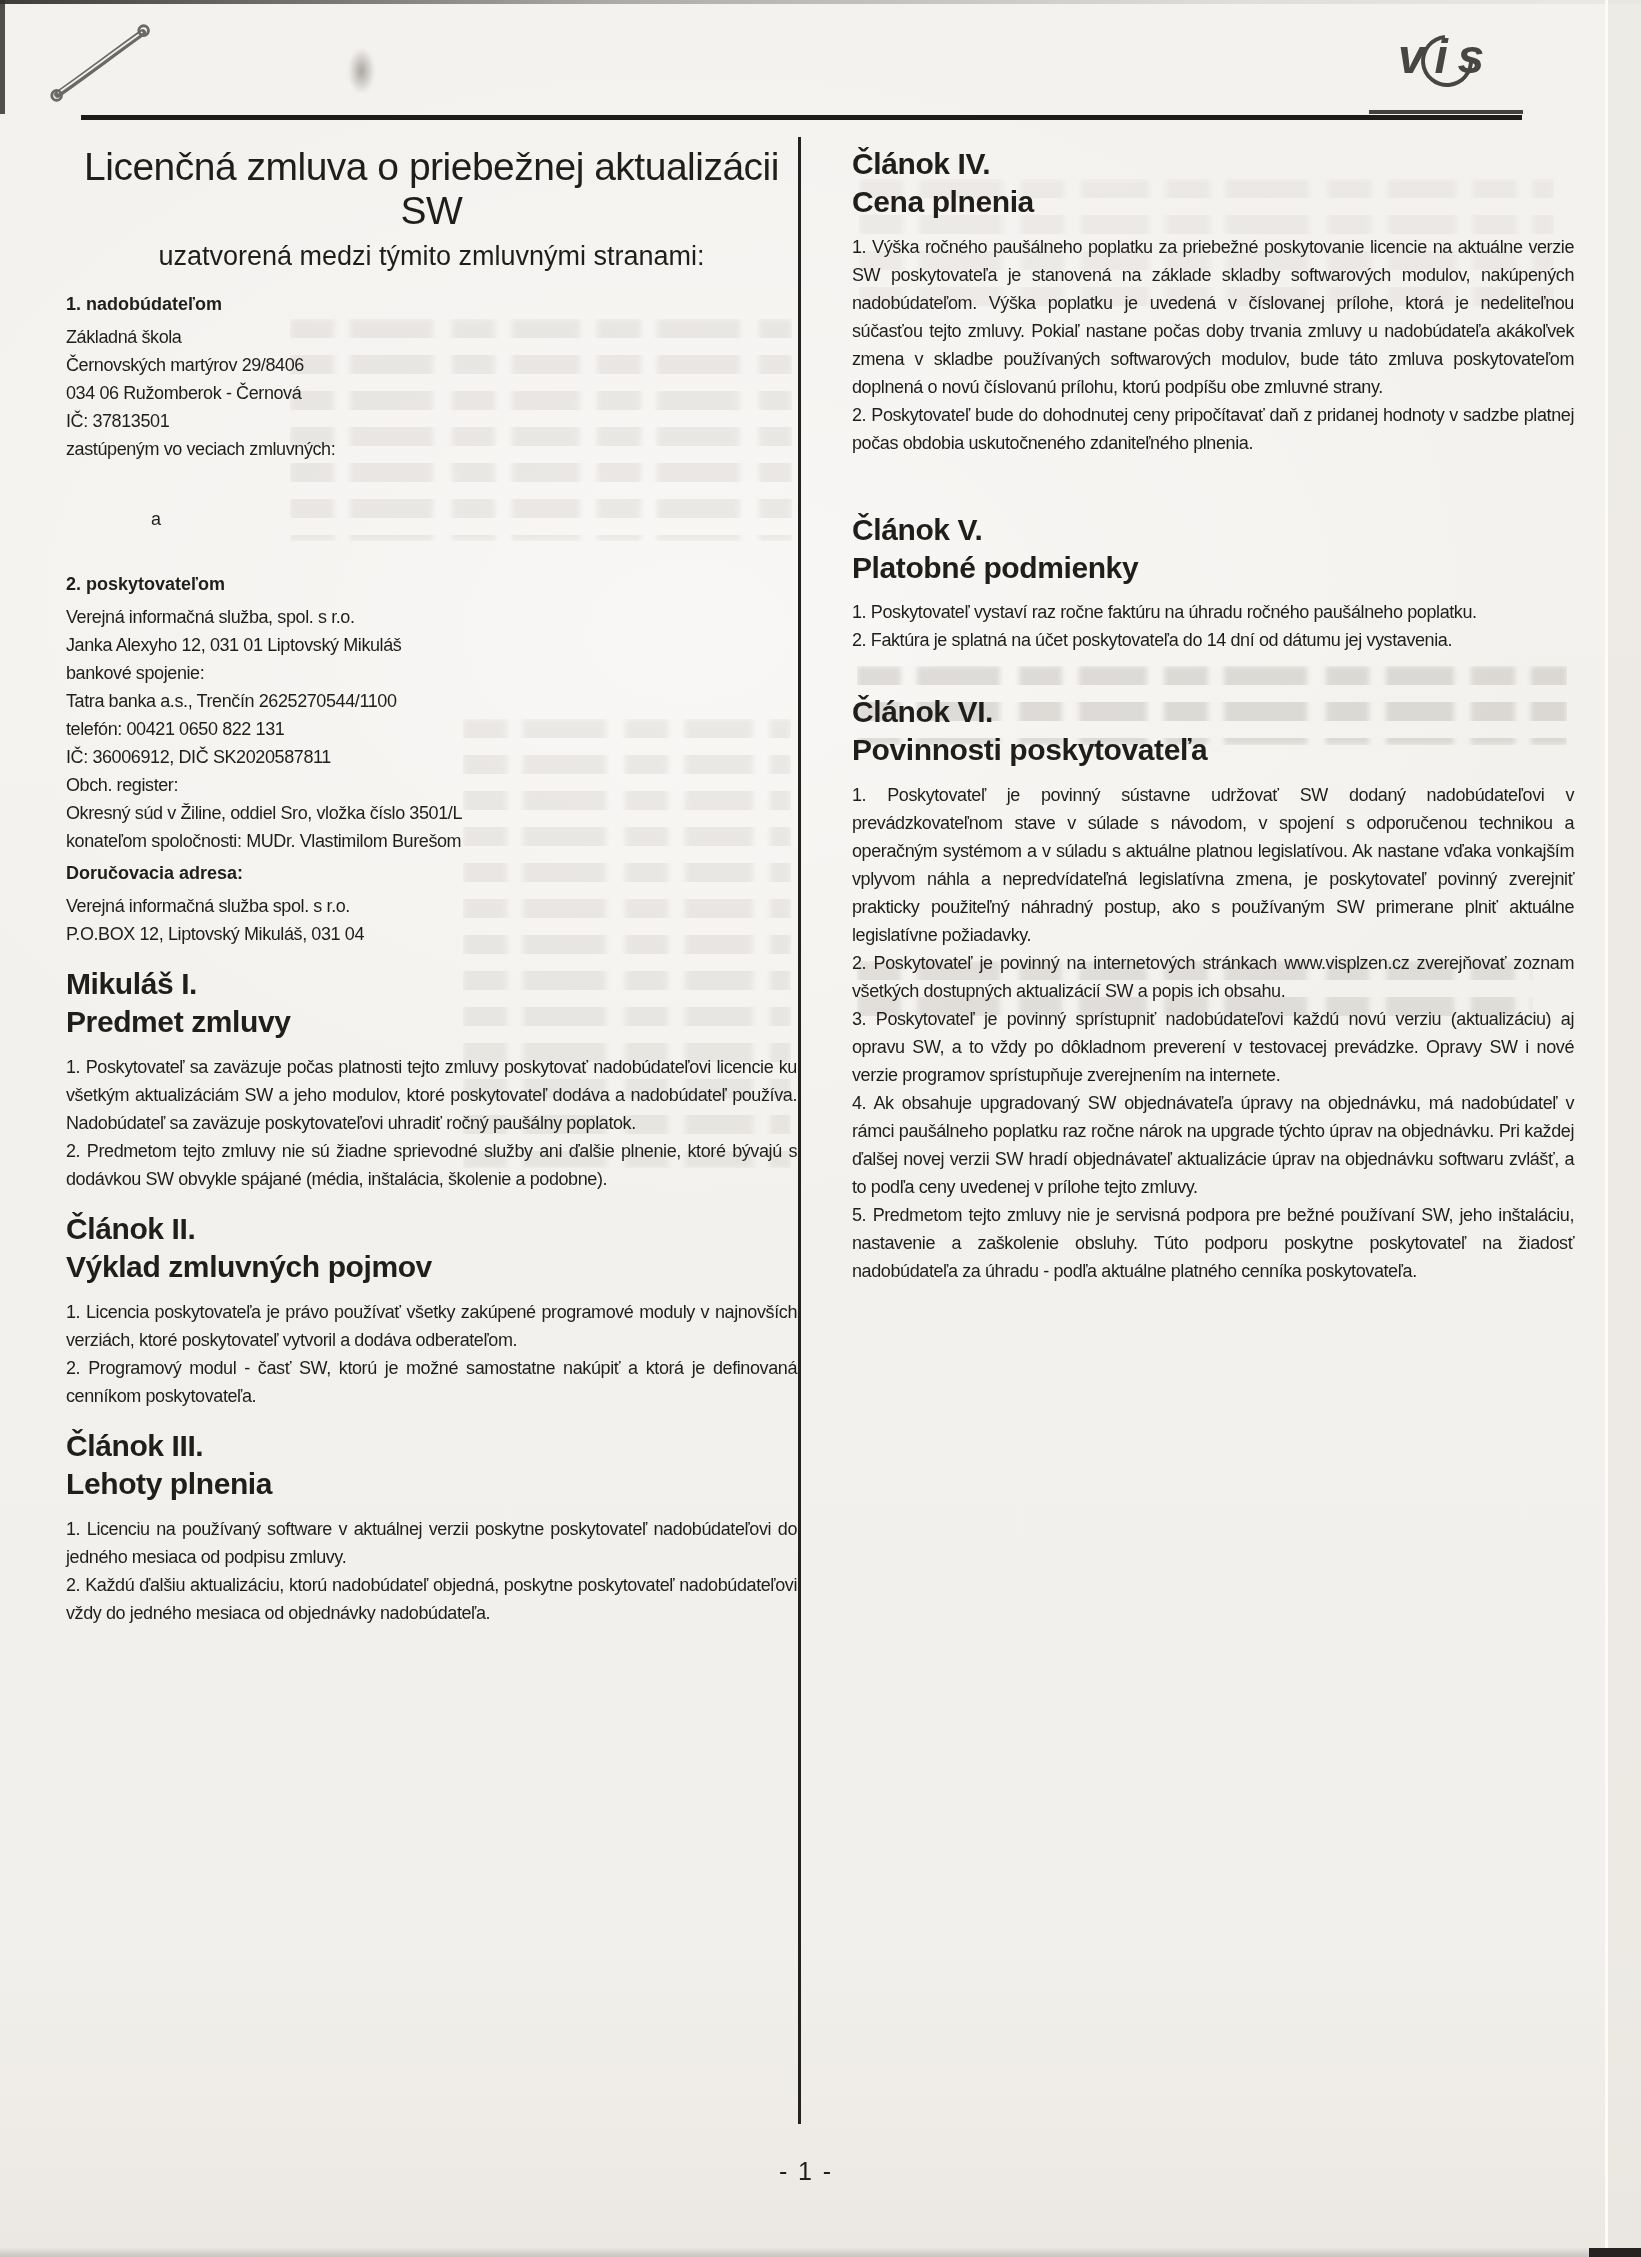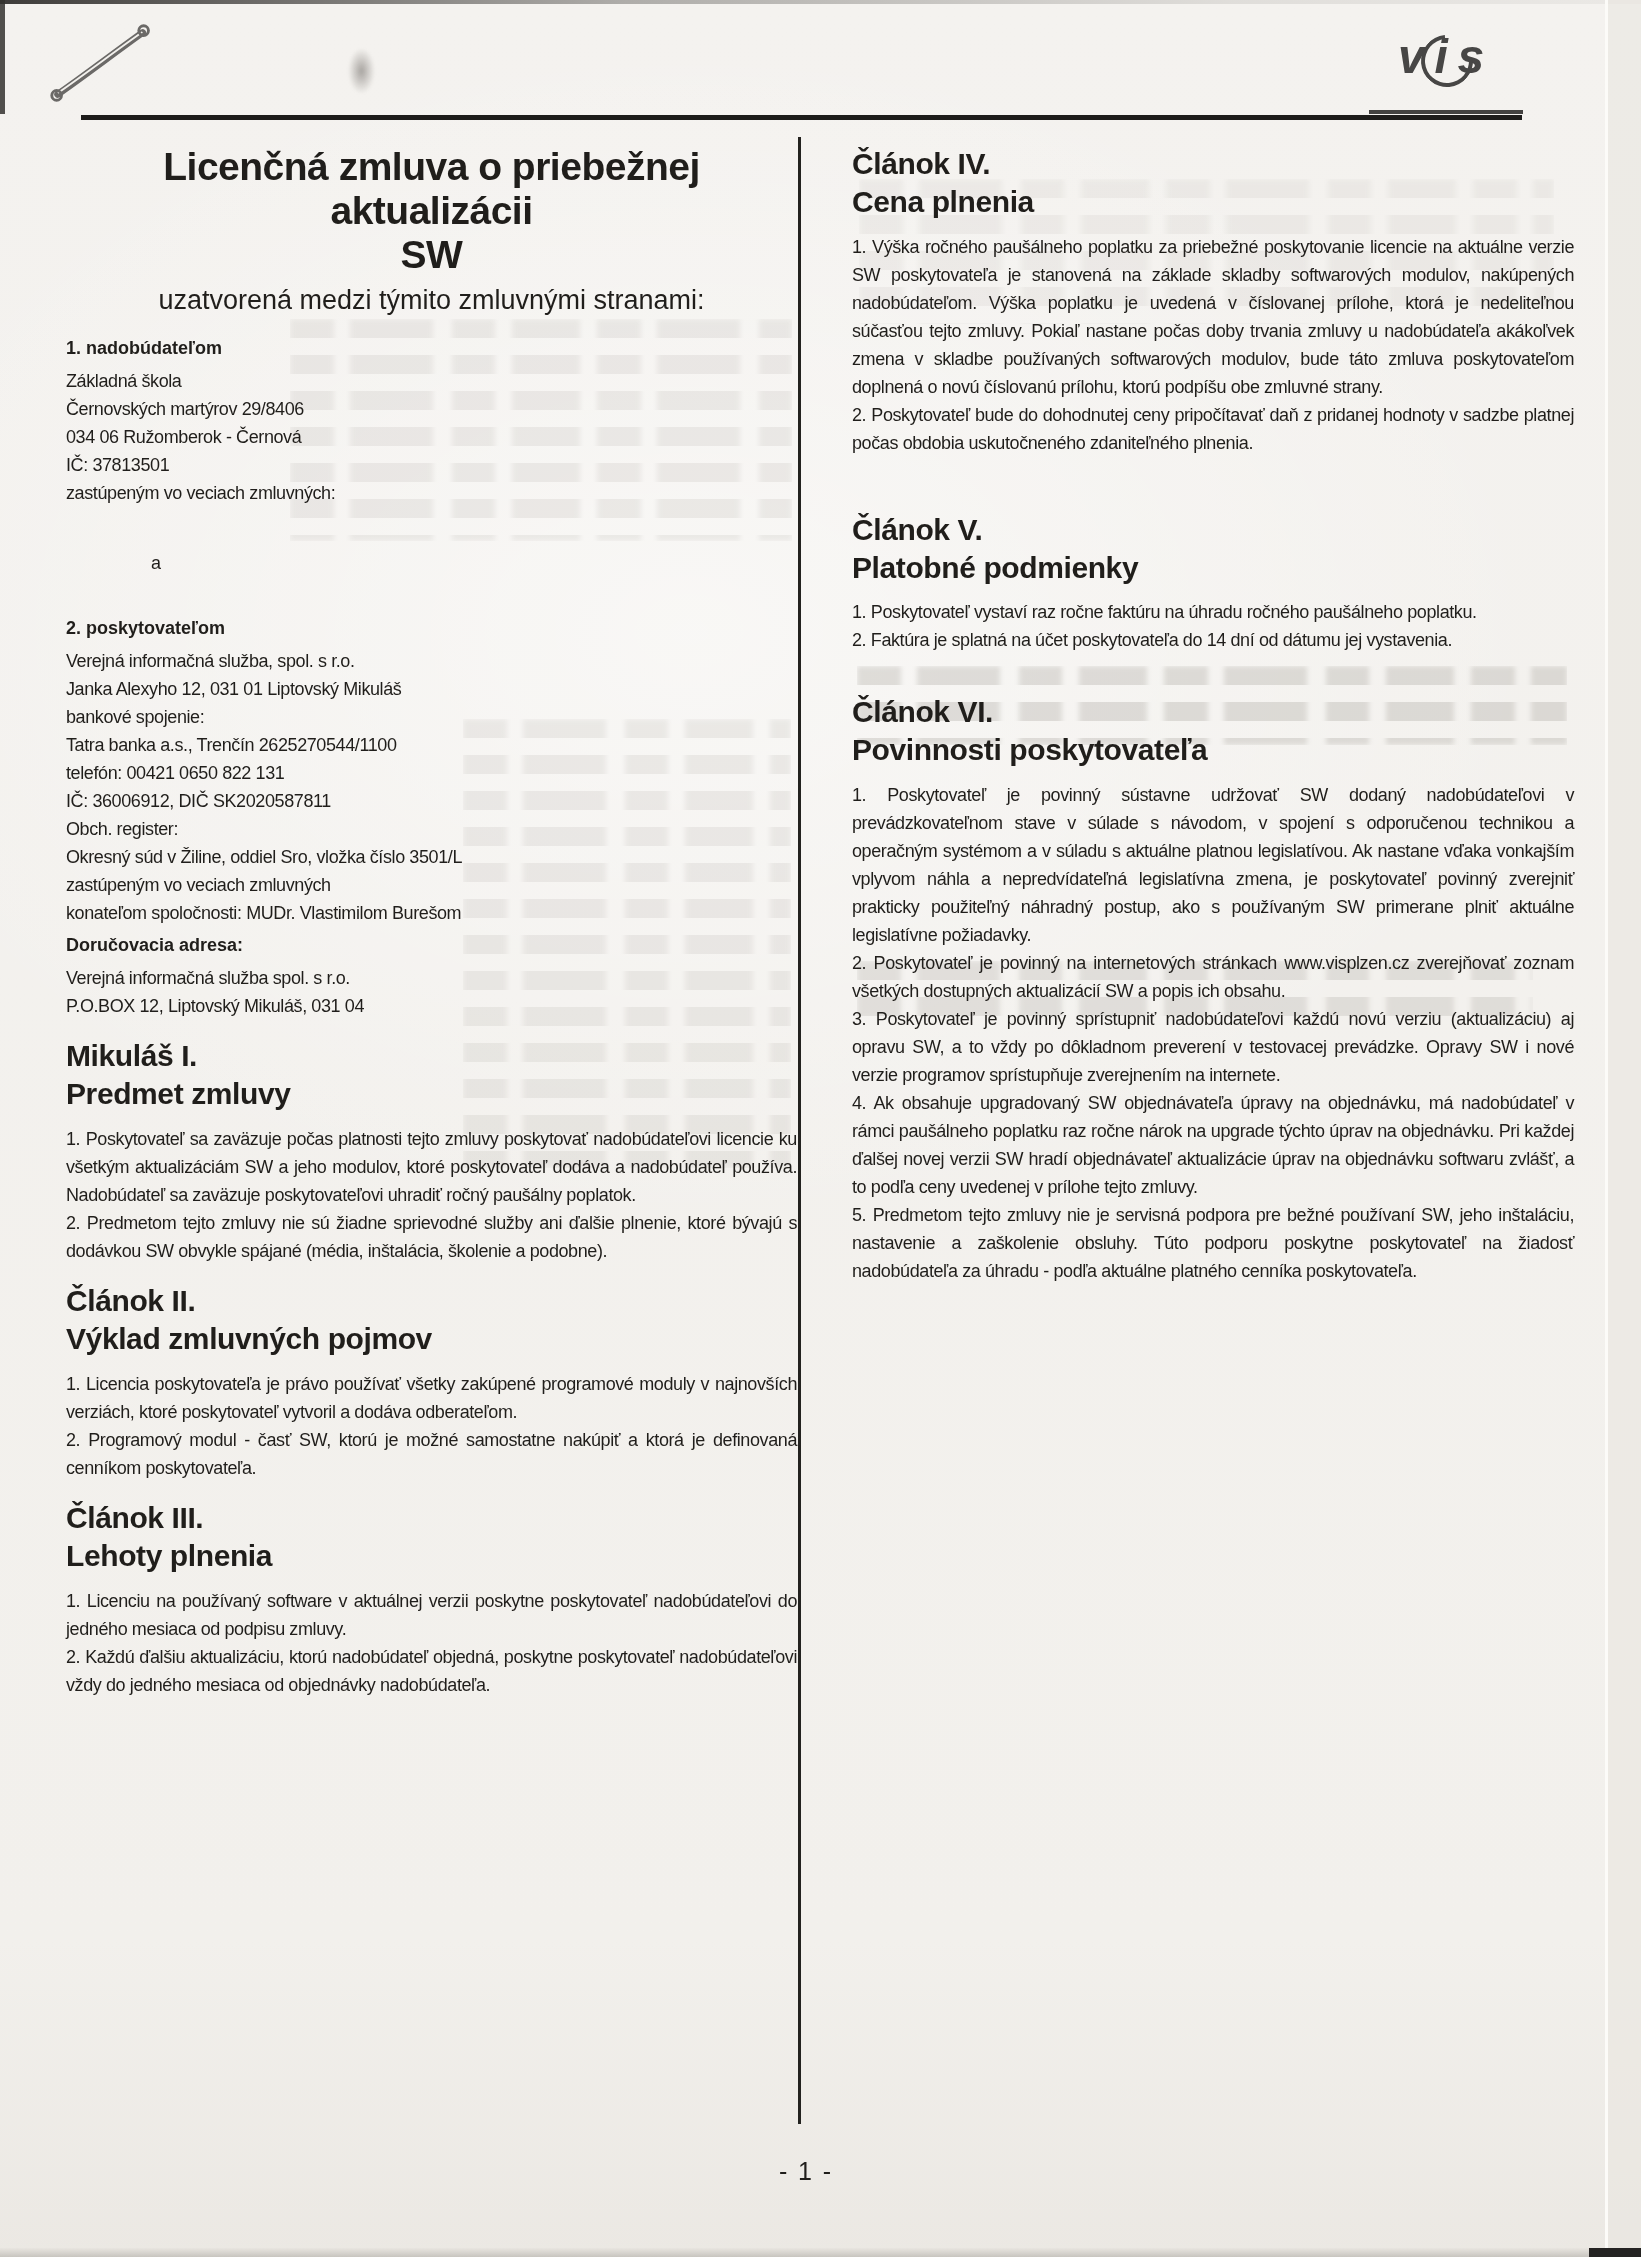--- a/index.html
+++ b/index.html
@@ -35,21 +35,21 @@
   
   .ghost{position:absolute;
     background-image:repeating-linear-gradient(90deg,#7d786f 0 44px,transparent 44px 60px,#7d786f 60px 143px,transparent 143px 162px,#7d786f 162px 205px,transparent 205px 222px,#7d786f 222px 290px,transparent 290px 307px);
     -webkit-mask-image:repeating-linear-gradient(180deg,#000 0 19.3px,transparent 19.3px 36px);
     mask-image:repeating-linear-gradient(180deg,#000 0 19.3px,transparent 19.3px 36px);
     filter:blur(2.9px);}
   
   .col{position:absolute;top:145px;}
   .col-left{left:66px;width:731px;}
   .col-right{left:852px;width:722px;}
-  .doc-title{font-weight:bold;font-size:39px;line-height:44px;text-align:center;letter-spacing:-0.5px;}
+  .doc-title{font-weight:normal;font-size:39px;line-height:44px;text-align:center;letter-spacing:-0.5px;}
   .subtitle{font-size:27px;line-height:39px;text-align:center;margin-top:3.9px;}
   .line,.para{font-size:18px;line-height:28px;letter-spacing:-0.4px;}
   .para{text-align:justify;margin:0;}
   .party-h{font-weight:bold;font-size:18px;line-height:37px;}
   .party1{margin-top:9.7px;}
   .conj{margin-top:42px;padding-left:85px;}
   .party2{margin-top:33px;}
   .art-h,.art-s{font-weight:bold;font-size:30px;line-height:38px;text-align:left;letter-spacing:-0.4px;}
   .article{margin-top:17.4px;}
   .article .paras{margin-top:11.6px;}
@@ -114,21 +114,20 @@
     <div class="party2">
       <div class="party-h">2. poskytovateľom</div>
       <div class="line">Verejná informačná služba, spol. s r.o.</div>
       <div class="line">Janka Alexyho 12, 031 01 Liptovský Mikuláš</div>
       <div class="line">bankové spojenie:</div>
       <div class="line">Tatra banka a.s., Trenčín 2625270544/1100</div>
       <div class="line">telefón: 00421 0650 822 131</div>
       <div class="line">IČ: 36006912, DIČ SK2020587811</div>
       <div class="line">Obch. register:</div>
       <div class="line">Okresný súd v Žiline, oddiel Sro, vložka číslo 3501/L</div>
-      <div class="line">zastúpeným vo veciach zmluvných</div>
       <div class="line">konateľom spoločnosti: MUDr. Vlastimilom Burešom</div>
       <div class="party-h">Doručovacia adresa:</div>
       <div class="line">Verejná informačná služba spol. s r.o.</div>
       <div class="line">P.O.BOX 12, Liptovský Mikuláš, 031 04</div>
     </div>
 
     <div class="article">
       <div class="art-h">Mikuláš I.</div>
       <div class="art-s">Predmet zmluvy</div>
       <div class="paras">

